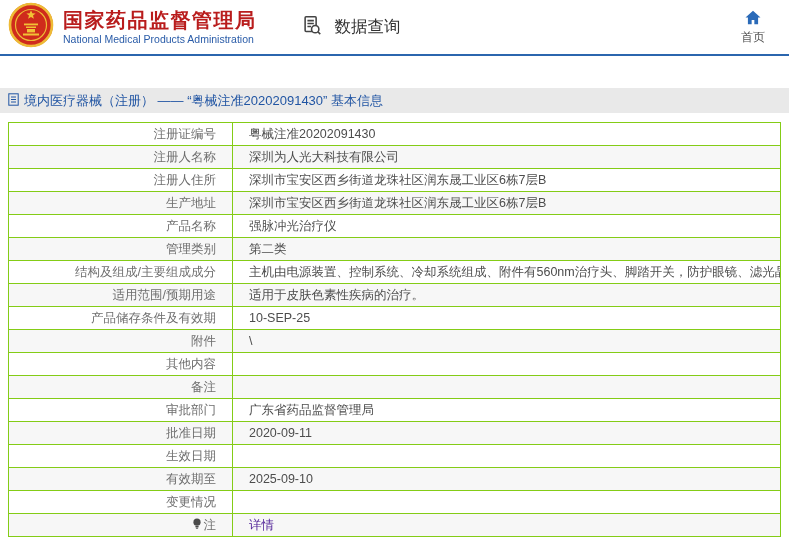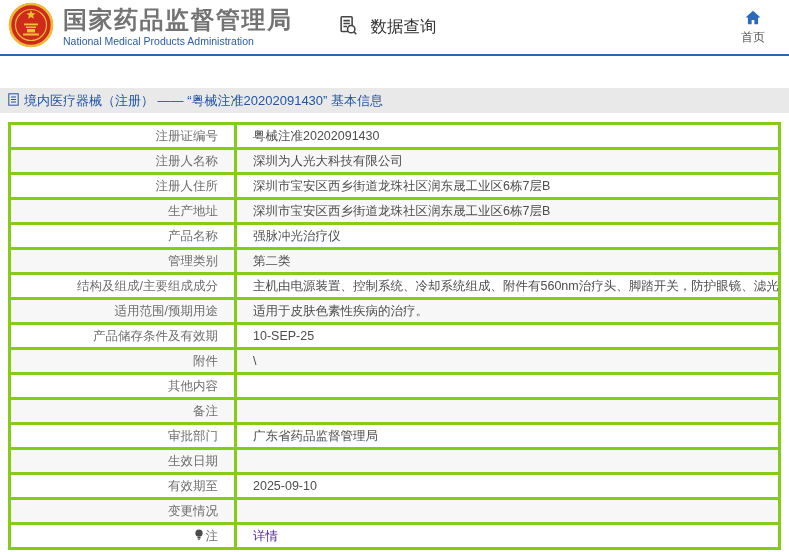--- a/index.html
+++ b/index.html
@@ -9,37 +9,37 @@
     -webkit-font-smoothing:antialiased;
   }
   
   .header{
     height:56px;border-bottom:2px solid #2b66ae;
     display:flex;align-items:center;box-sizing:border-box;
     padding:0 14px 0 8px;background:#fff;
   }
   .logo-group{display:flex;align-items:center;gap:9px;cursor:pointer;}
   .title-block{display:flex;flex-direction:column;line-height:1.1;}
-  .title-cn{color:#737373;font-size:24px;font-weight:bold;letter-spacing:1.5px;}
+  .title-cn{color:#b91c1c;font-size:20px;font-weight:bold;letter-spacing:1.5px;}
   .title-en{color:#2a5ca8;font-size:10.5px;margin-top:3px;}
   .nav-dq{display:flex;align-items:center;gap:12px;margin-left:44px;color:#333;
     font-size:16.5px;cursor:pointer;}
   .header-right{margin-left:auto;display:flex;gap:28px;padding-right:10px;}
   .hr-item{display:flex;flex-direction:column;align-items:center;
     font-size:12px;color:#555;cursor:pointer;}
   
   .breadcrumb{
     margin-top:32px;background:#e9e9e9;height:25px;
     display:flex;align-items:center;gap:5px;padding-left:8px;
     color:#2155a3;font-size:13px;
   }
   
   .table-wrap{margin:9px 8px 0 8px;}
   table{border-collapse:collapse;width:773px;table-layout:fixed;}
-  td{border:3px solid #84cc16;height:22px;padding:0 16px;font-size:12.5px;
+  td{border:1px solid #84cc16;height:22px;padding:0 16px;font-size:12.5px;
      overflow:hidden;white-space:nowrap;}
   td.label{width:191px;text-align:right;color:#6e6e6e;}
   td.value{color:#4d4d4d;text-align:left;}
   tr:nth-child(even){background:#f7f7f7;}
   a.detail-link{color:#4c1d95;text-decoration:none;cursor:pointer;}
   .note-ic{display:inline-block;vertical-align:-1px;margin-right:2px;}
 </style>
 </head>
 <body>
 
@@ -146,20 +146,24 @@
         </tr>
         <tr>
           <td class="label">备注</td>
           <td class="value"></td>
         </tr>
         <tr>
           <td class="label">审批部门</td>
           <td class="value">广东省药品监督管理局</td>
         </tr>
         <tr>
+          <td class="label">批准日期</td>
+          <td class="value">2020-09-11</td>
+        </tr>
+        <tr>
           <td class="label">生效日期</td>
           <td class="value"></td>
         </tr>
         <tr>
           <td class="label">有效期至</td>
           <td class="value">2025-09-10</td>
         </tr>
         <tr>
           <td class="label">变更情况</td>
           <td class="value"></td>

